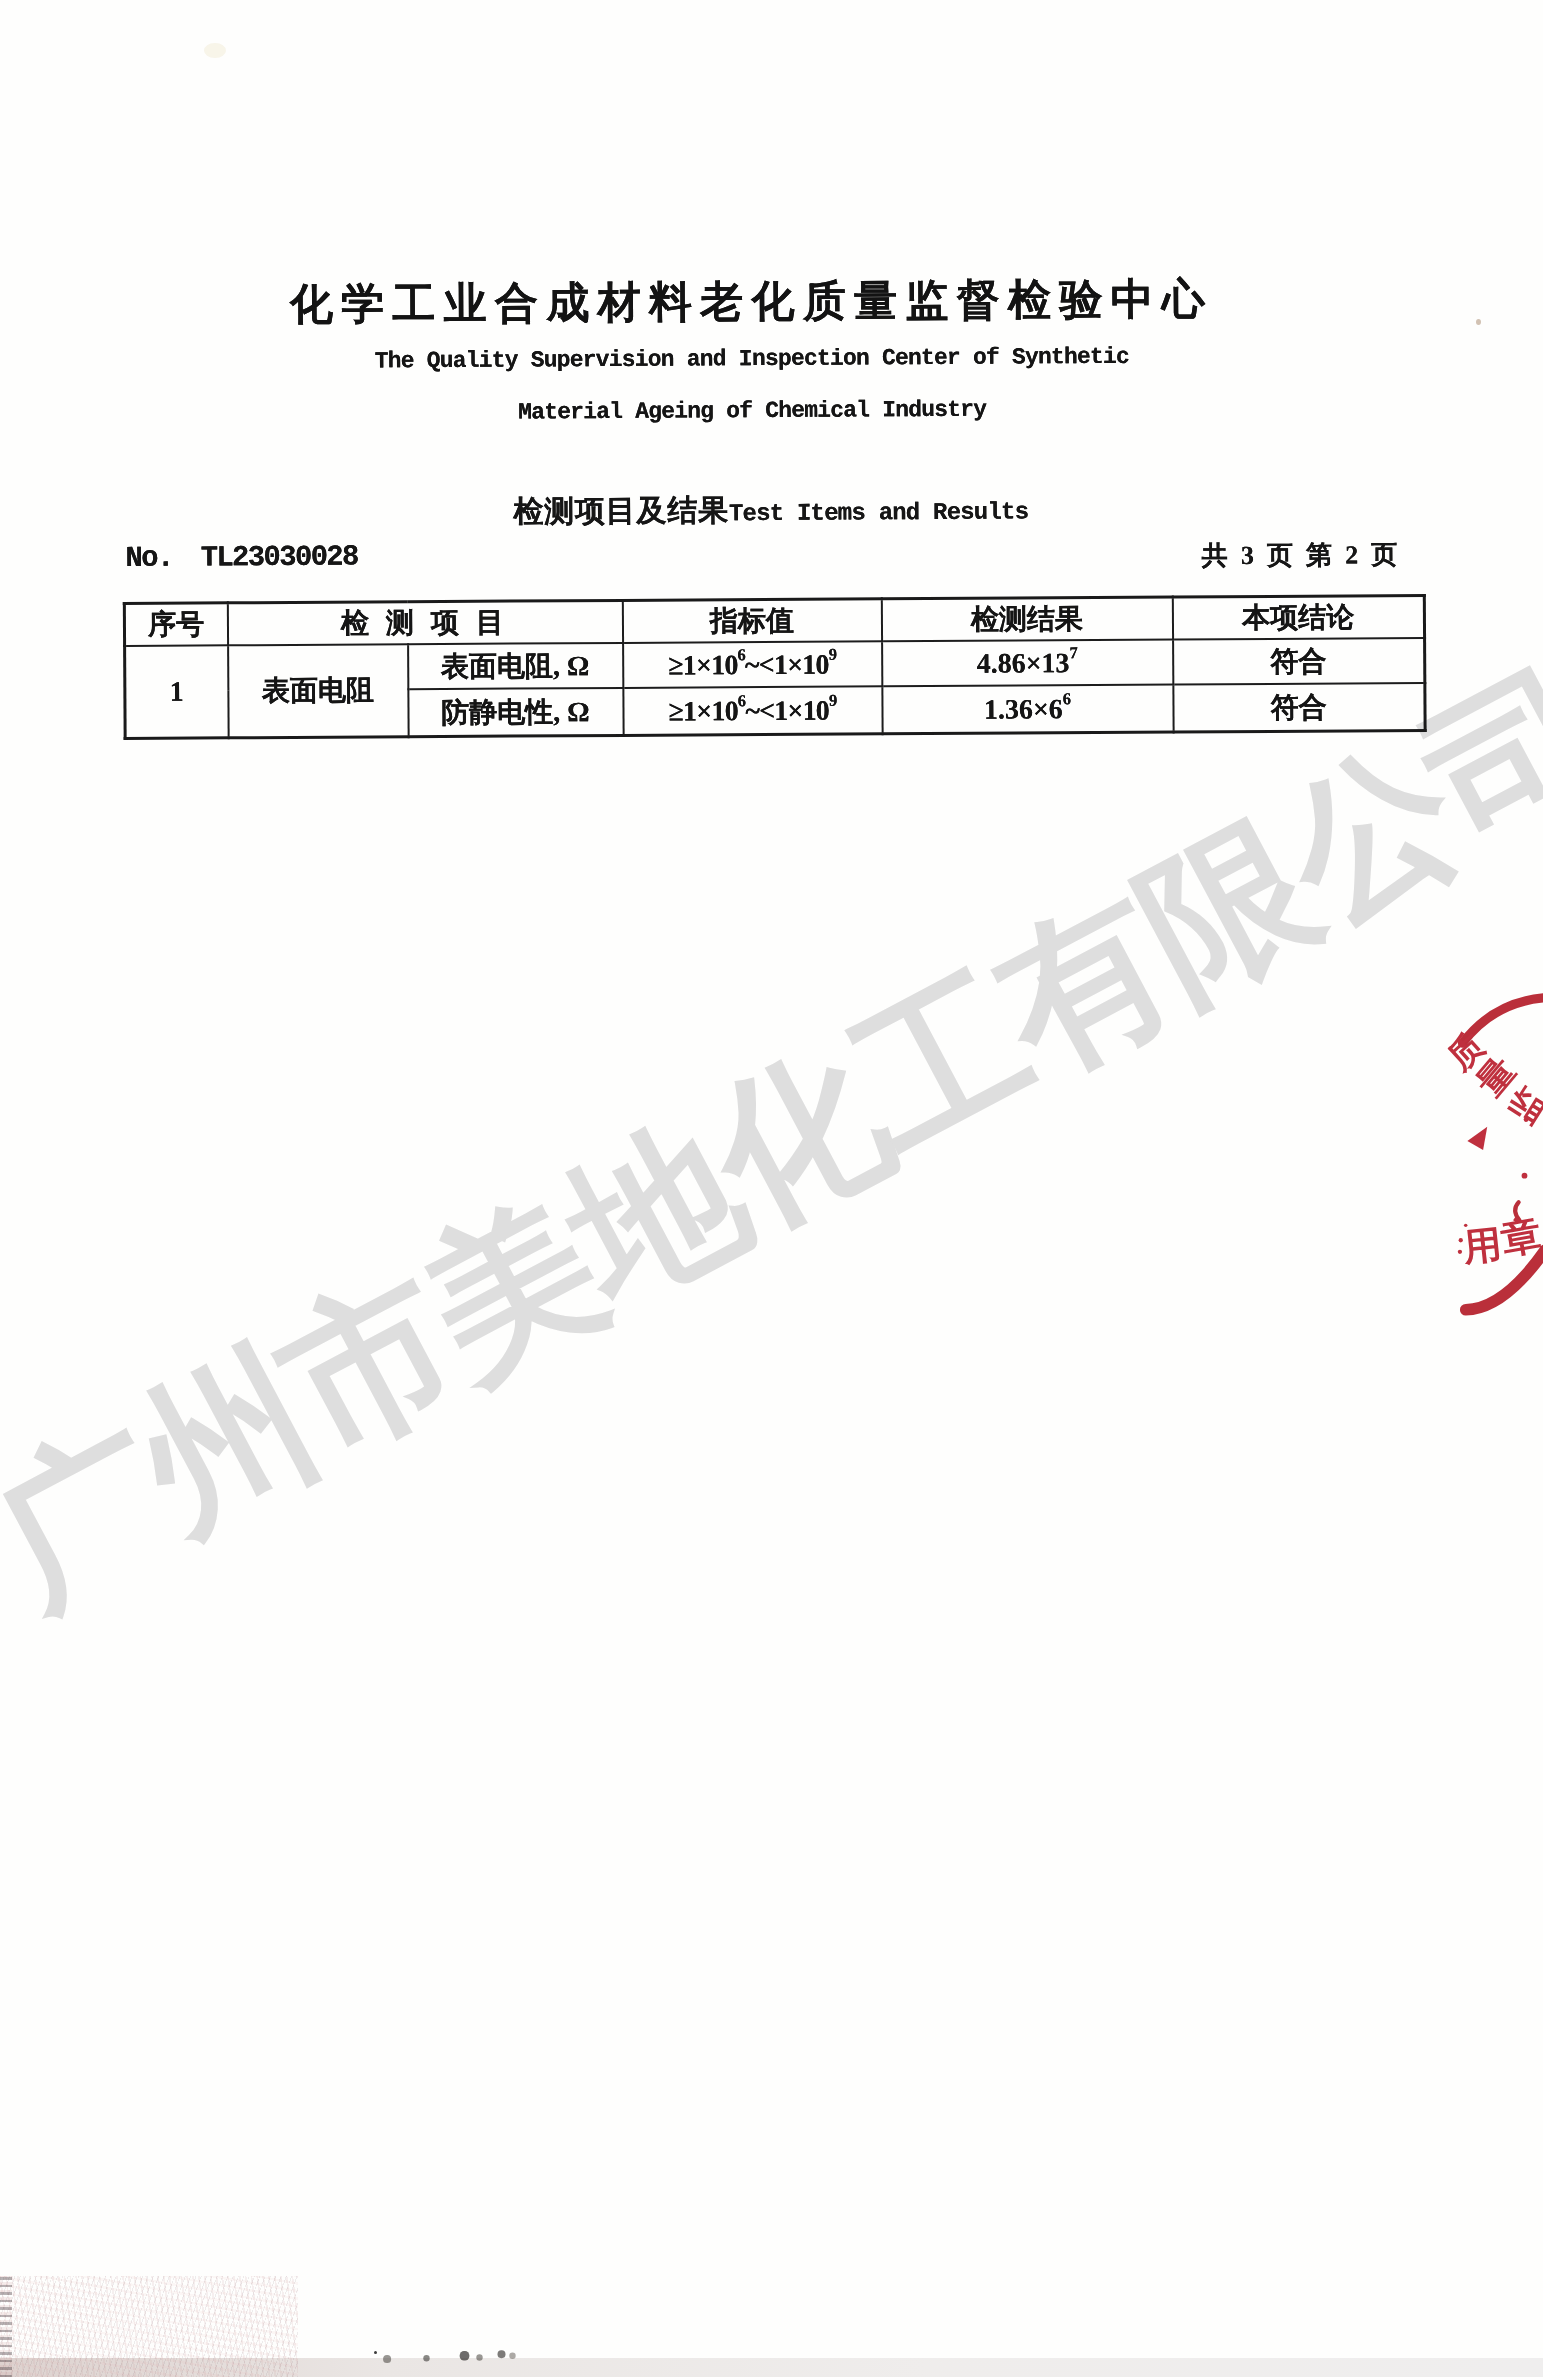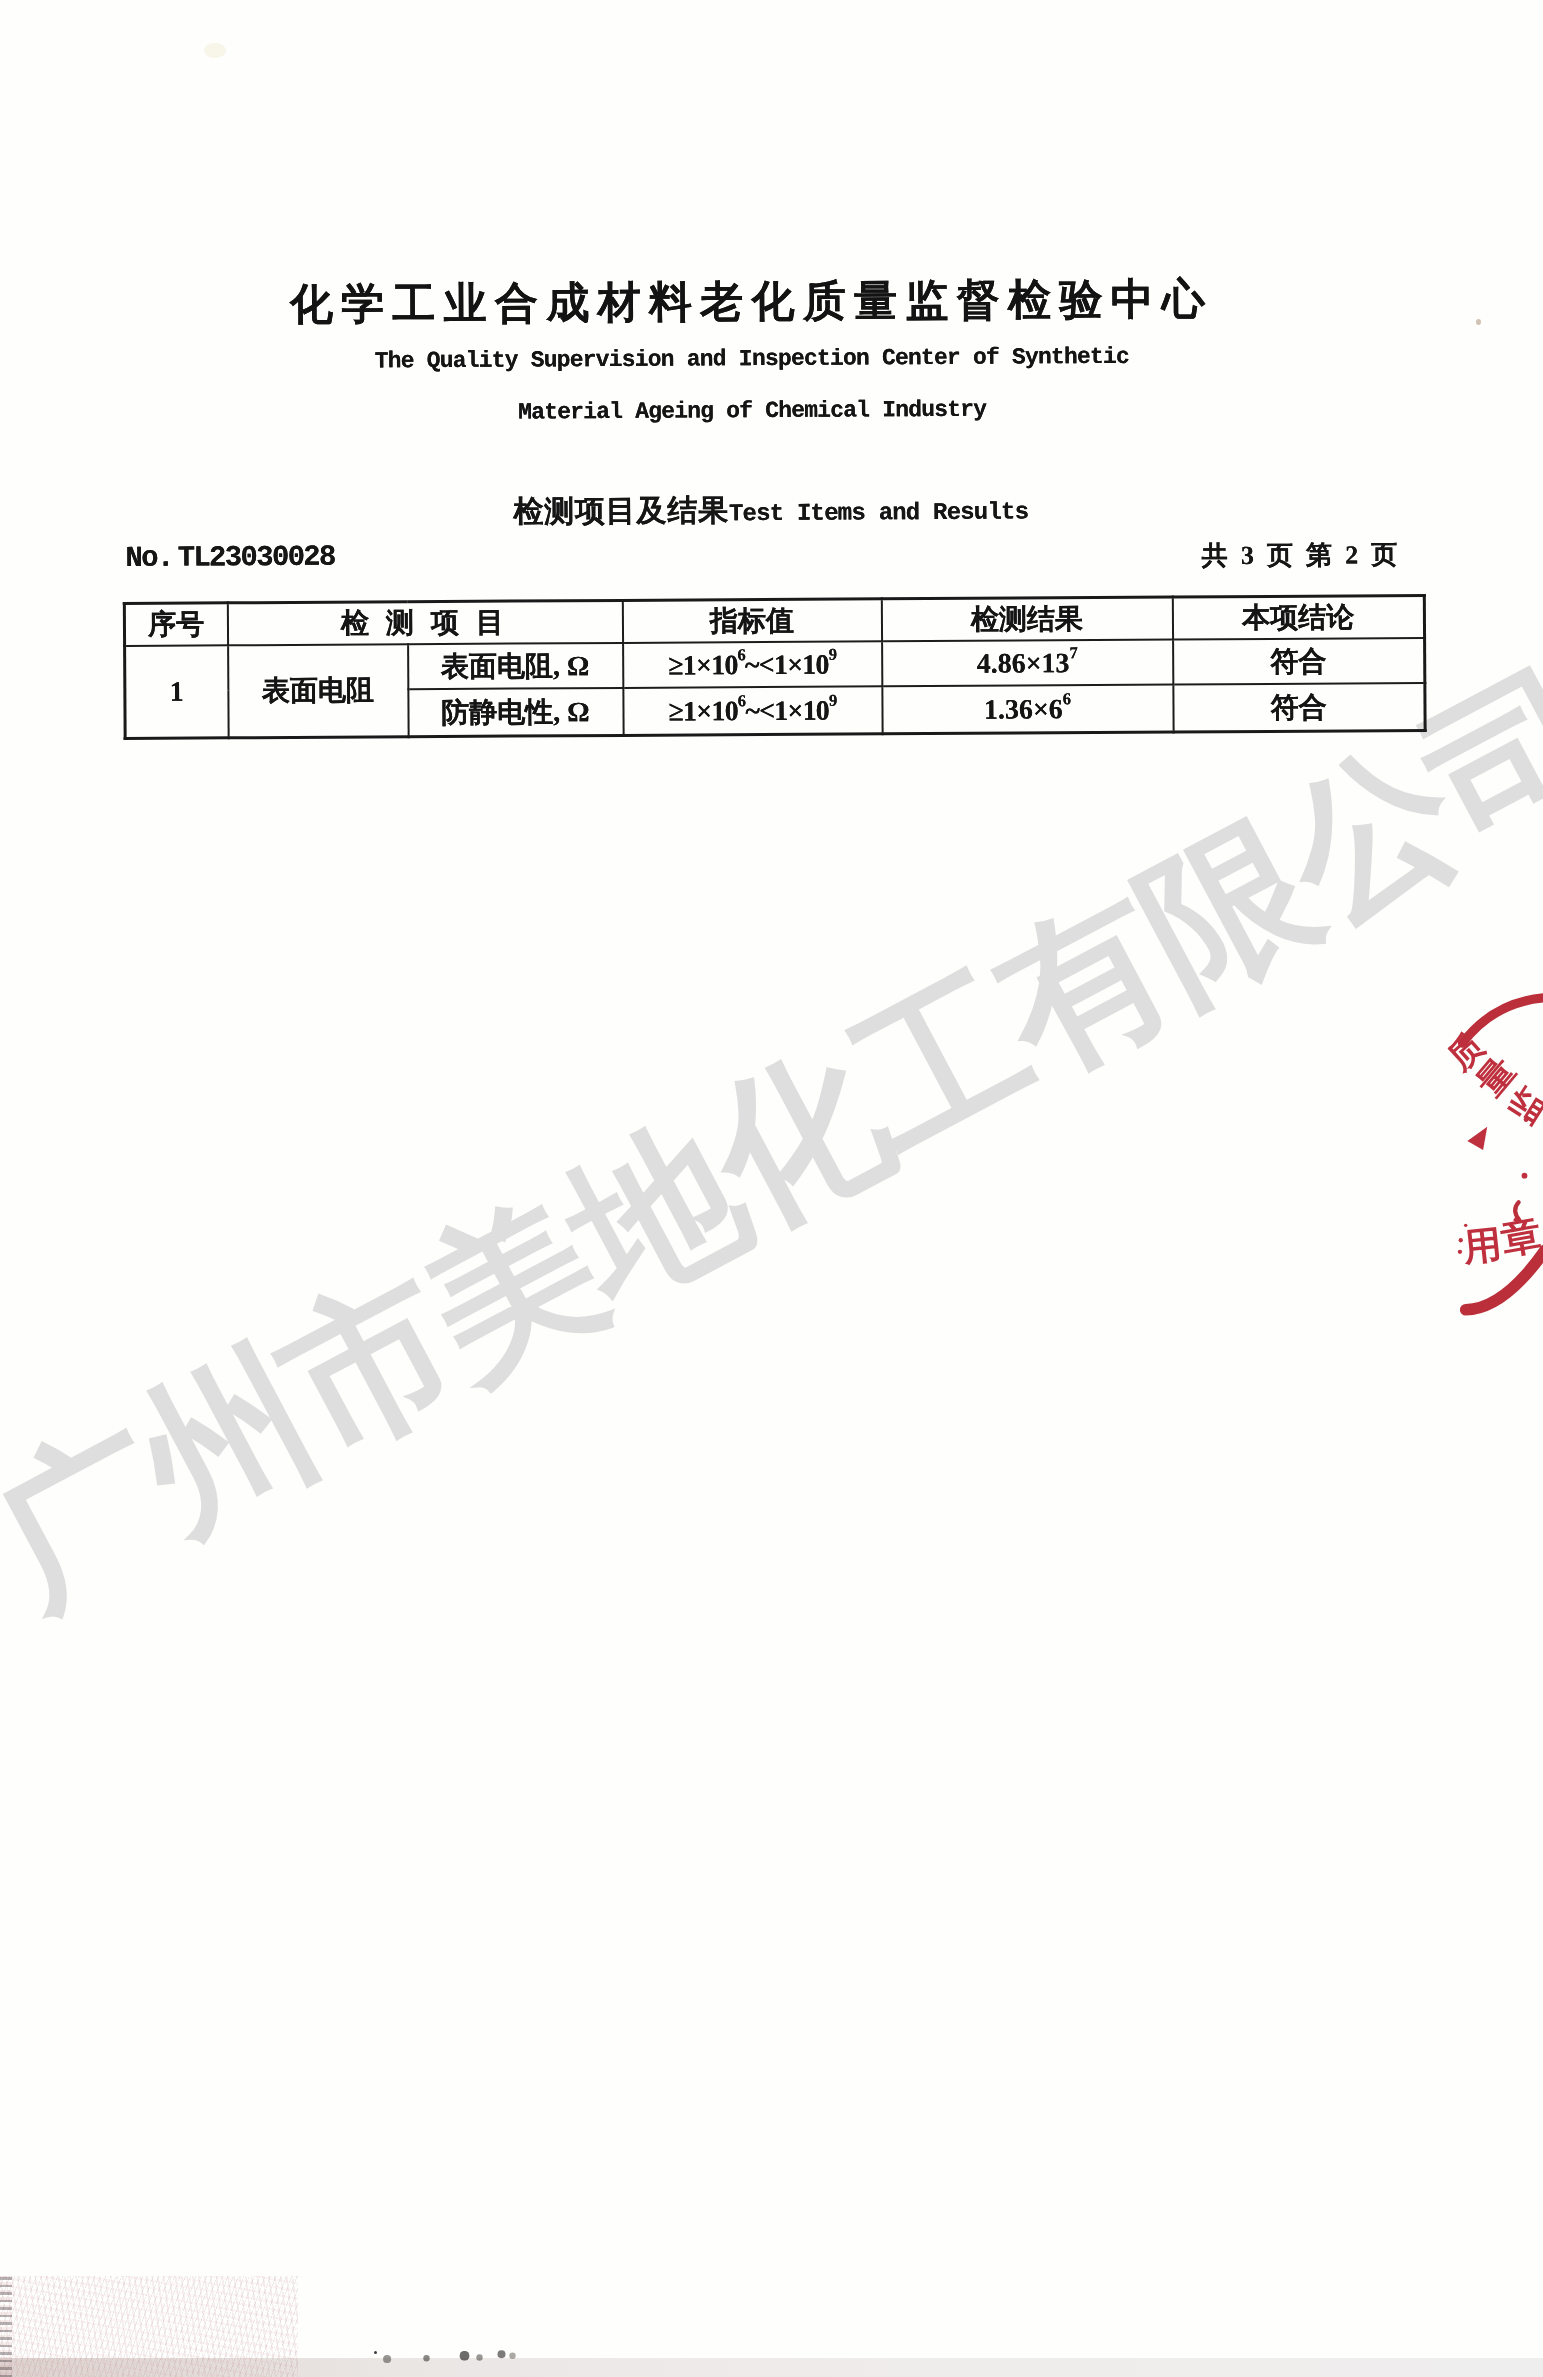--- a/index.html
+++ b/index.html
@@ -42,21 +42,21 @@
   .section-heading .en{
     font-family:"Liberation Mono",monospace;font-weight:700;font-size:24px;
     letter-spacing:-0.8px;text-shadow:0 0 0.4px #151515;
   }
   .meta-row{position:absolute;left:0;top:538px;width:1543px;height:40px;z-index:3;}
   .report-no{
     position:absolute;left:126px;top:0;
     font-family:"Liberation Mono",monospace;font-weight:700;font-size:29px;
     letter-spacing:-1.7px;text-shadow:0 0 0.5px #151515;
   }
-  .report-no .num{margin-left:5px;}
+  .report-no .num{margin-left:28px;}
   .pagination{
     position:absolute;right:142px;top:3.3px;
     font-family:"Liberation Serif",serif;font-weight:700;font-size:26px;
     letter-spacing:3.3px;text-shadow:0 0 0.4px #151515;
   }
   
   table.results{
     position:absolute;left:123px;top:598px;z-index:3;
     border-collapse:collapse;table-layout:fixed;
     font-family:"Liberation Serif",serif;font-weight:700;color:#151515;

